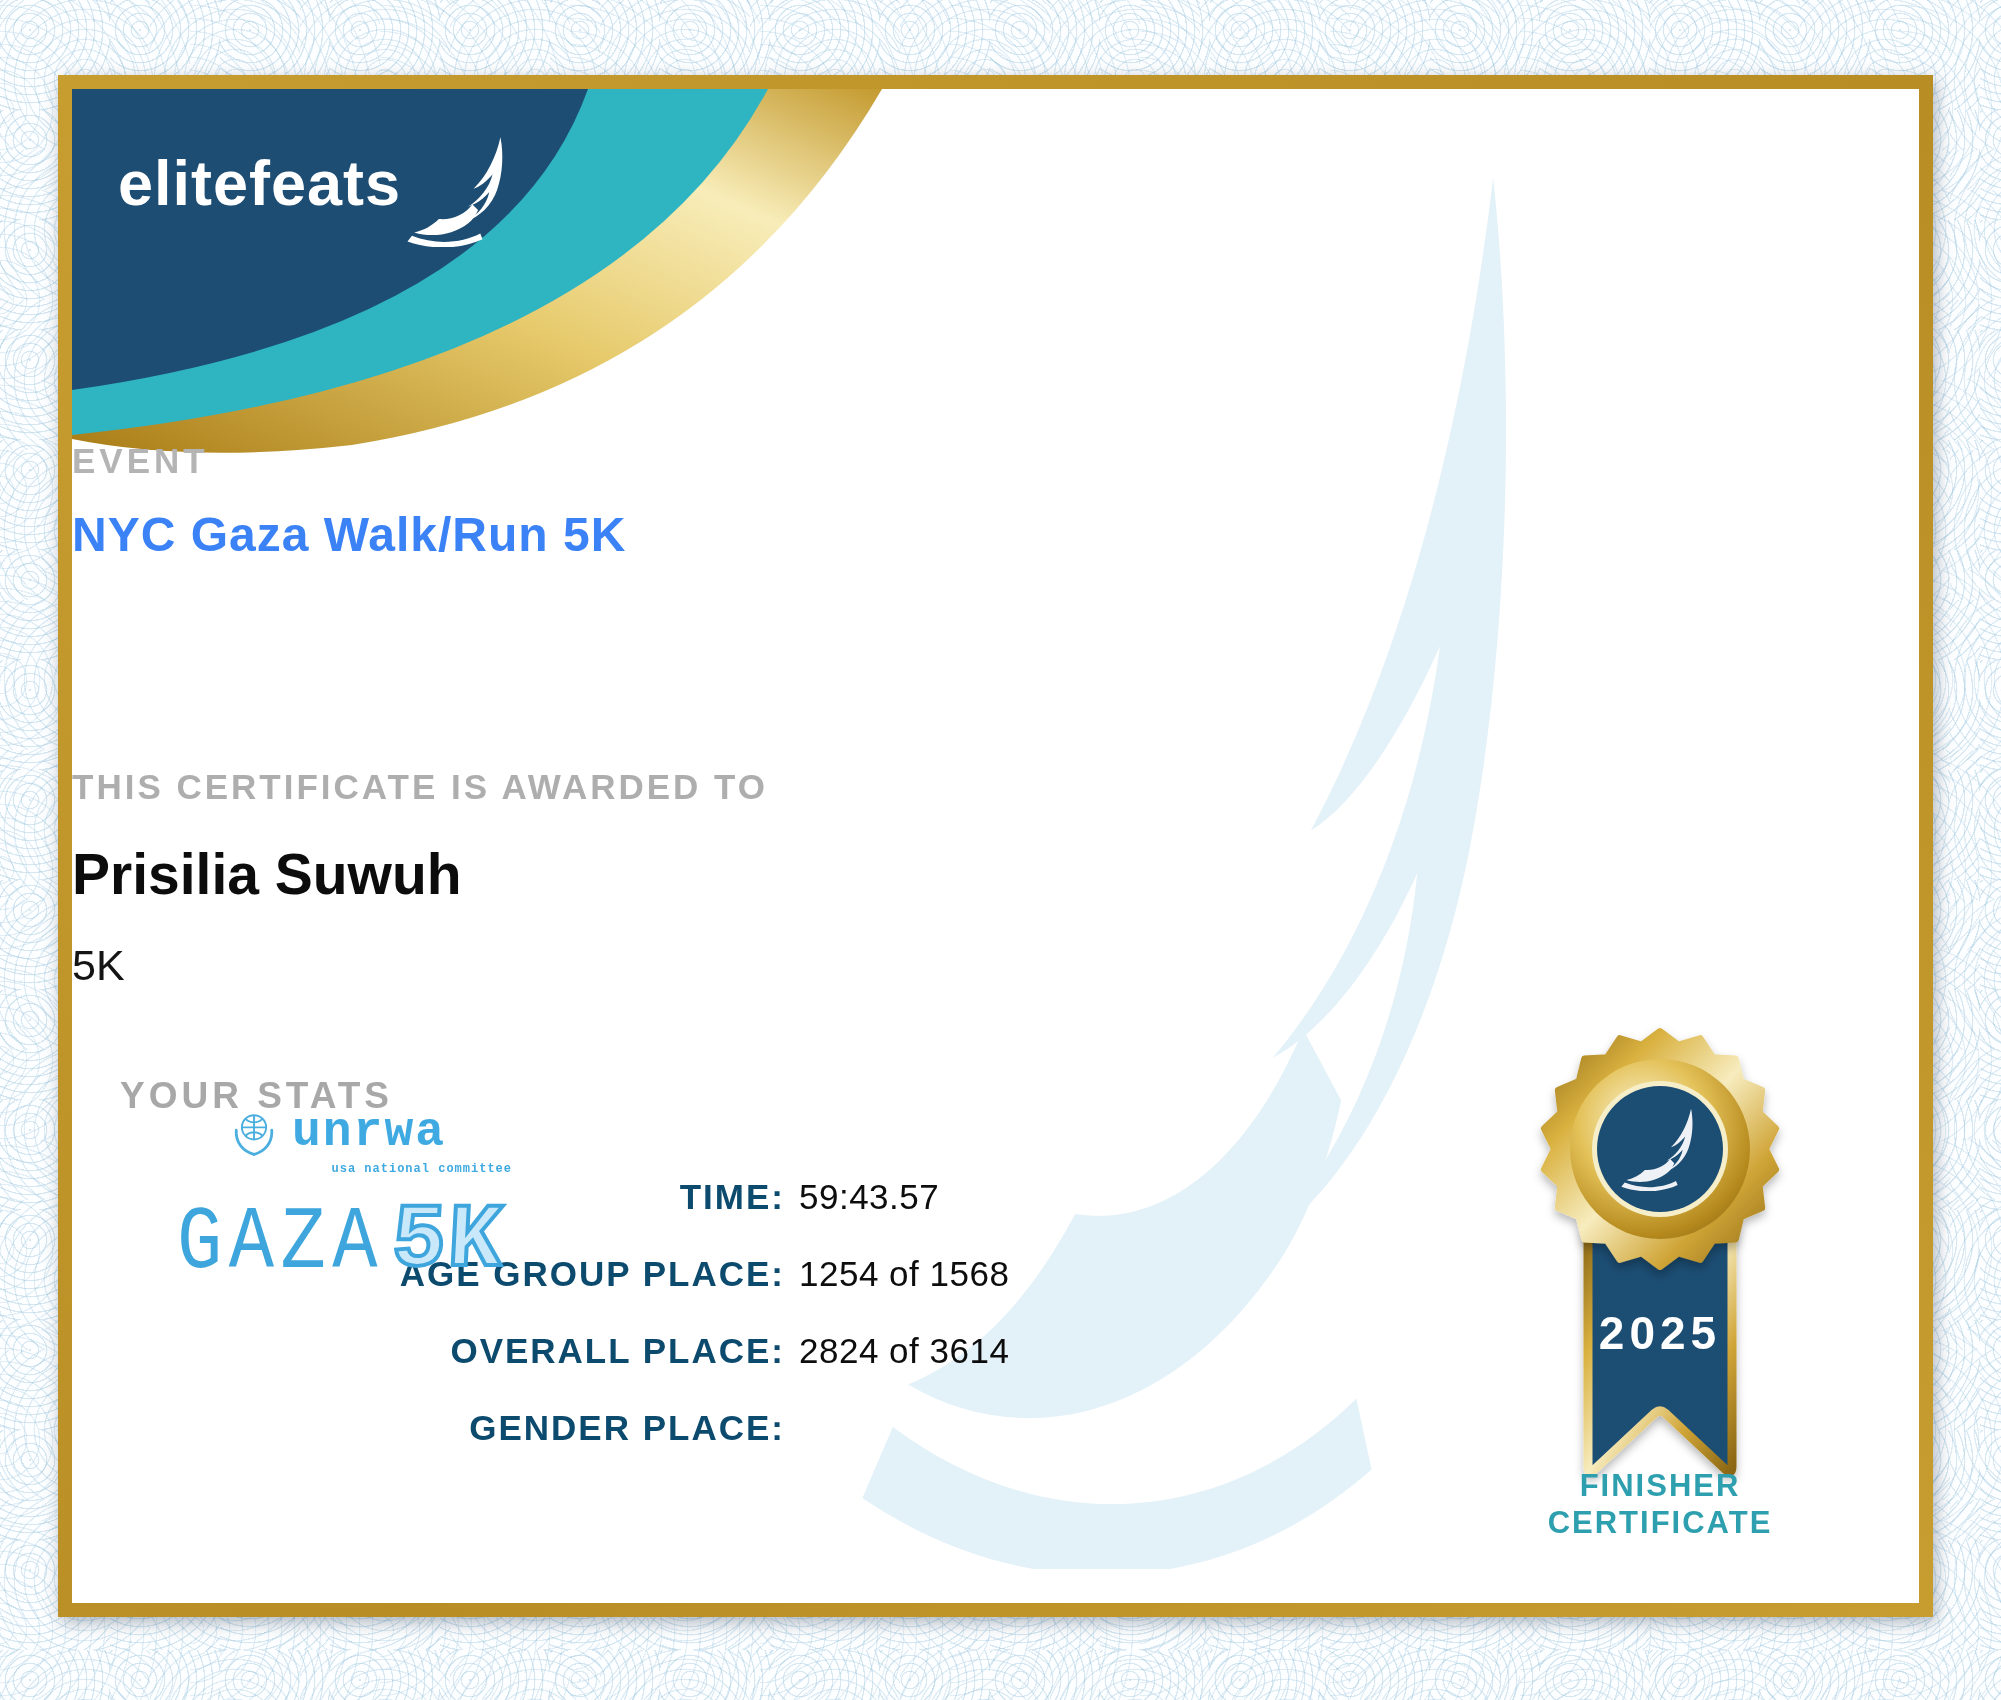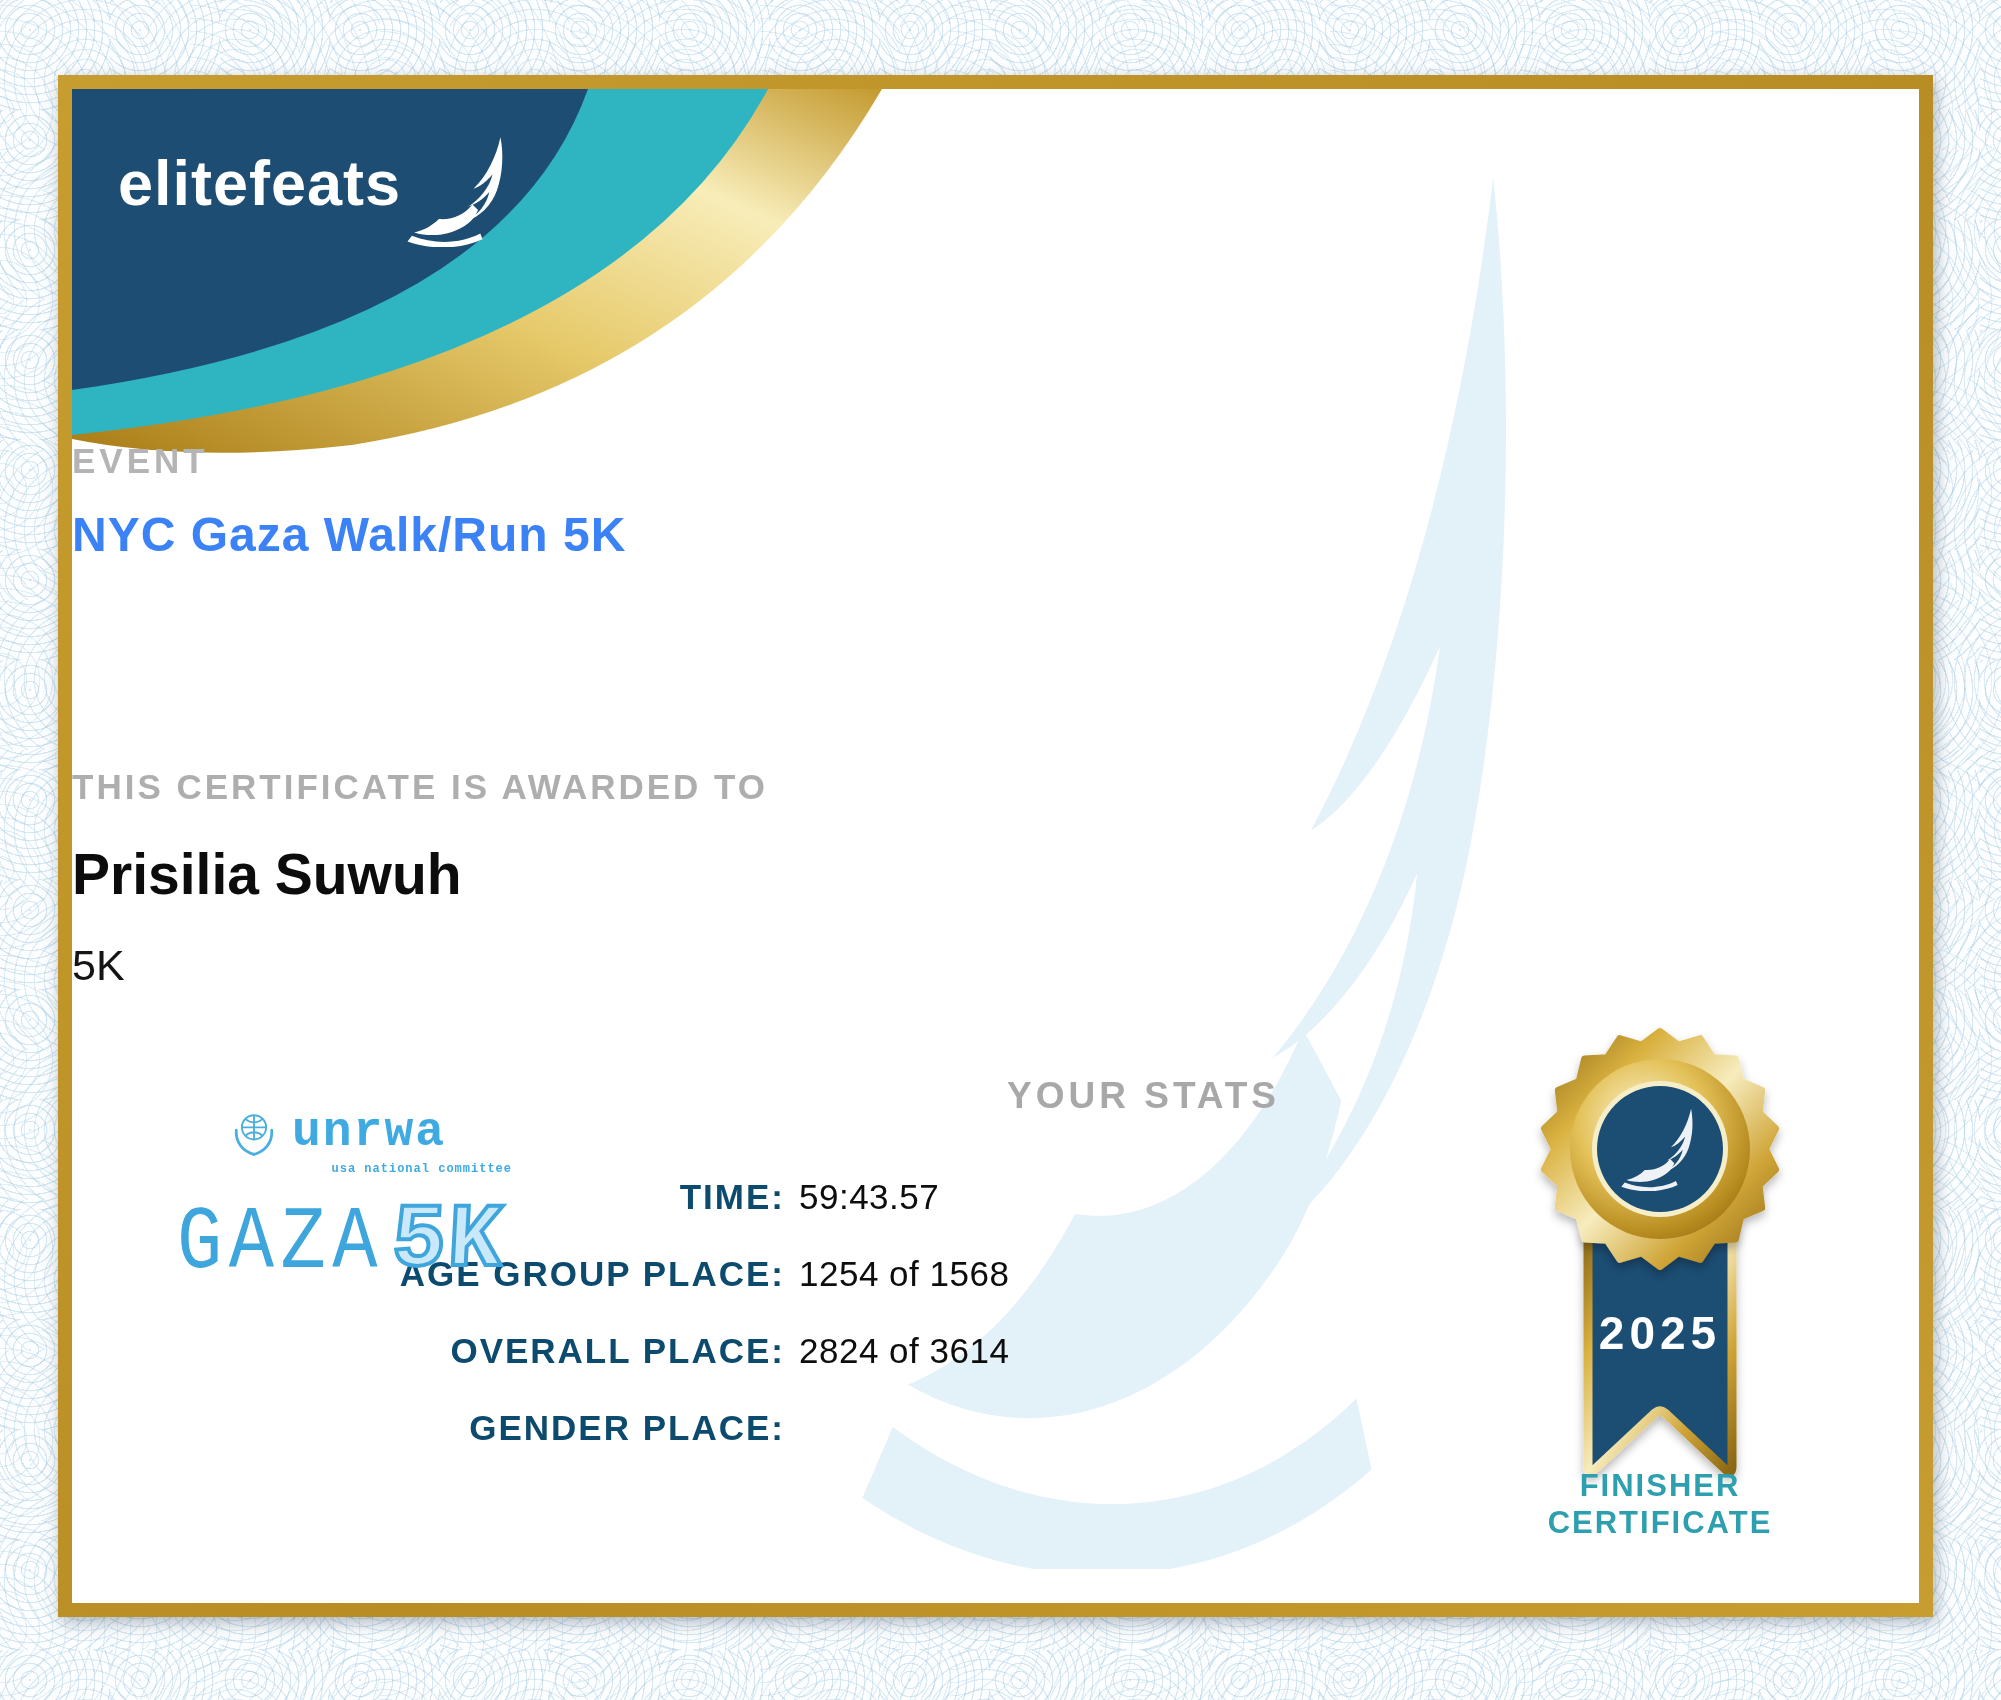--- a/index.html
+++ b/index.html
@@ -37,22 +37,22 @@
   
   .watermark{position:absolute;left:760px;top:60px;pointer-events:none;}
   
   .cline{position:absolute;left:0;width:1847px;}
   .event-label{top:352px;font-size:35px;font-weight:700;letter-spacing:4px;color:#b4b4b4;}
   .event-name{top:418px;font-size:48px;font-weight:700;color:#3b82f6;letter-spacing:1px;}
   .awarded-label{top:678px;font-size:35px;font-weight:700;letter-spacing:3px;color:#aeaeae;}
   .runner-name{top:752px;font-size:57px;font-weight:700;color:#0c0c0c;}
   .distance{top:852px;font-size:43px;font-weight:400;color:#141414;}
   
-  .stats-heading{position:absolute;left:0;top:986px;width:1208px;text-align:right;
-    font-size:37px;font-weight:700;letter-spacing:4px;color:#a8a8a8;}
+  .stats-heading{position:absolute;left:0;top:986px;width:1208px;text-align:left;
+    font-size:37px;font-weight:700;letter-spacing:4px;color:#a8a8a8;padding-left:48px;}
   .stats{
     position:absolute;left:0;top:1088px;width:1100px;
     display:grid;grid-template-columns:713px 1fr;column-gap:14px;row-gap:37px;
     font-size:35px;line-height:40px;
   }
   .stat-label{color:#0c4a6e;text-align:right;letter-spacing:2px;font-weight:600;}
   .stat-value{color:#0d0d0d;font-weight:400;letter-spacing:.5px;}
   
   .sponsor{position:absolute;left:88px;top:1015px;width:352px;text-align:right;font-family:Liberation Mono, monospace;}
   .unrwa-row{display:flex;align-items:center;justify-content:center;gap:10px;}

